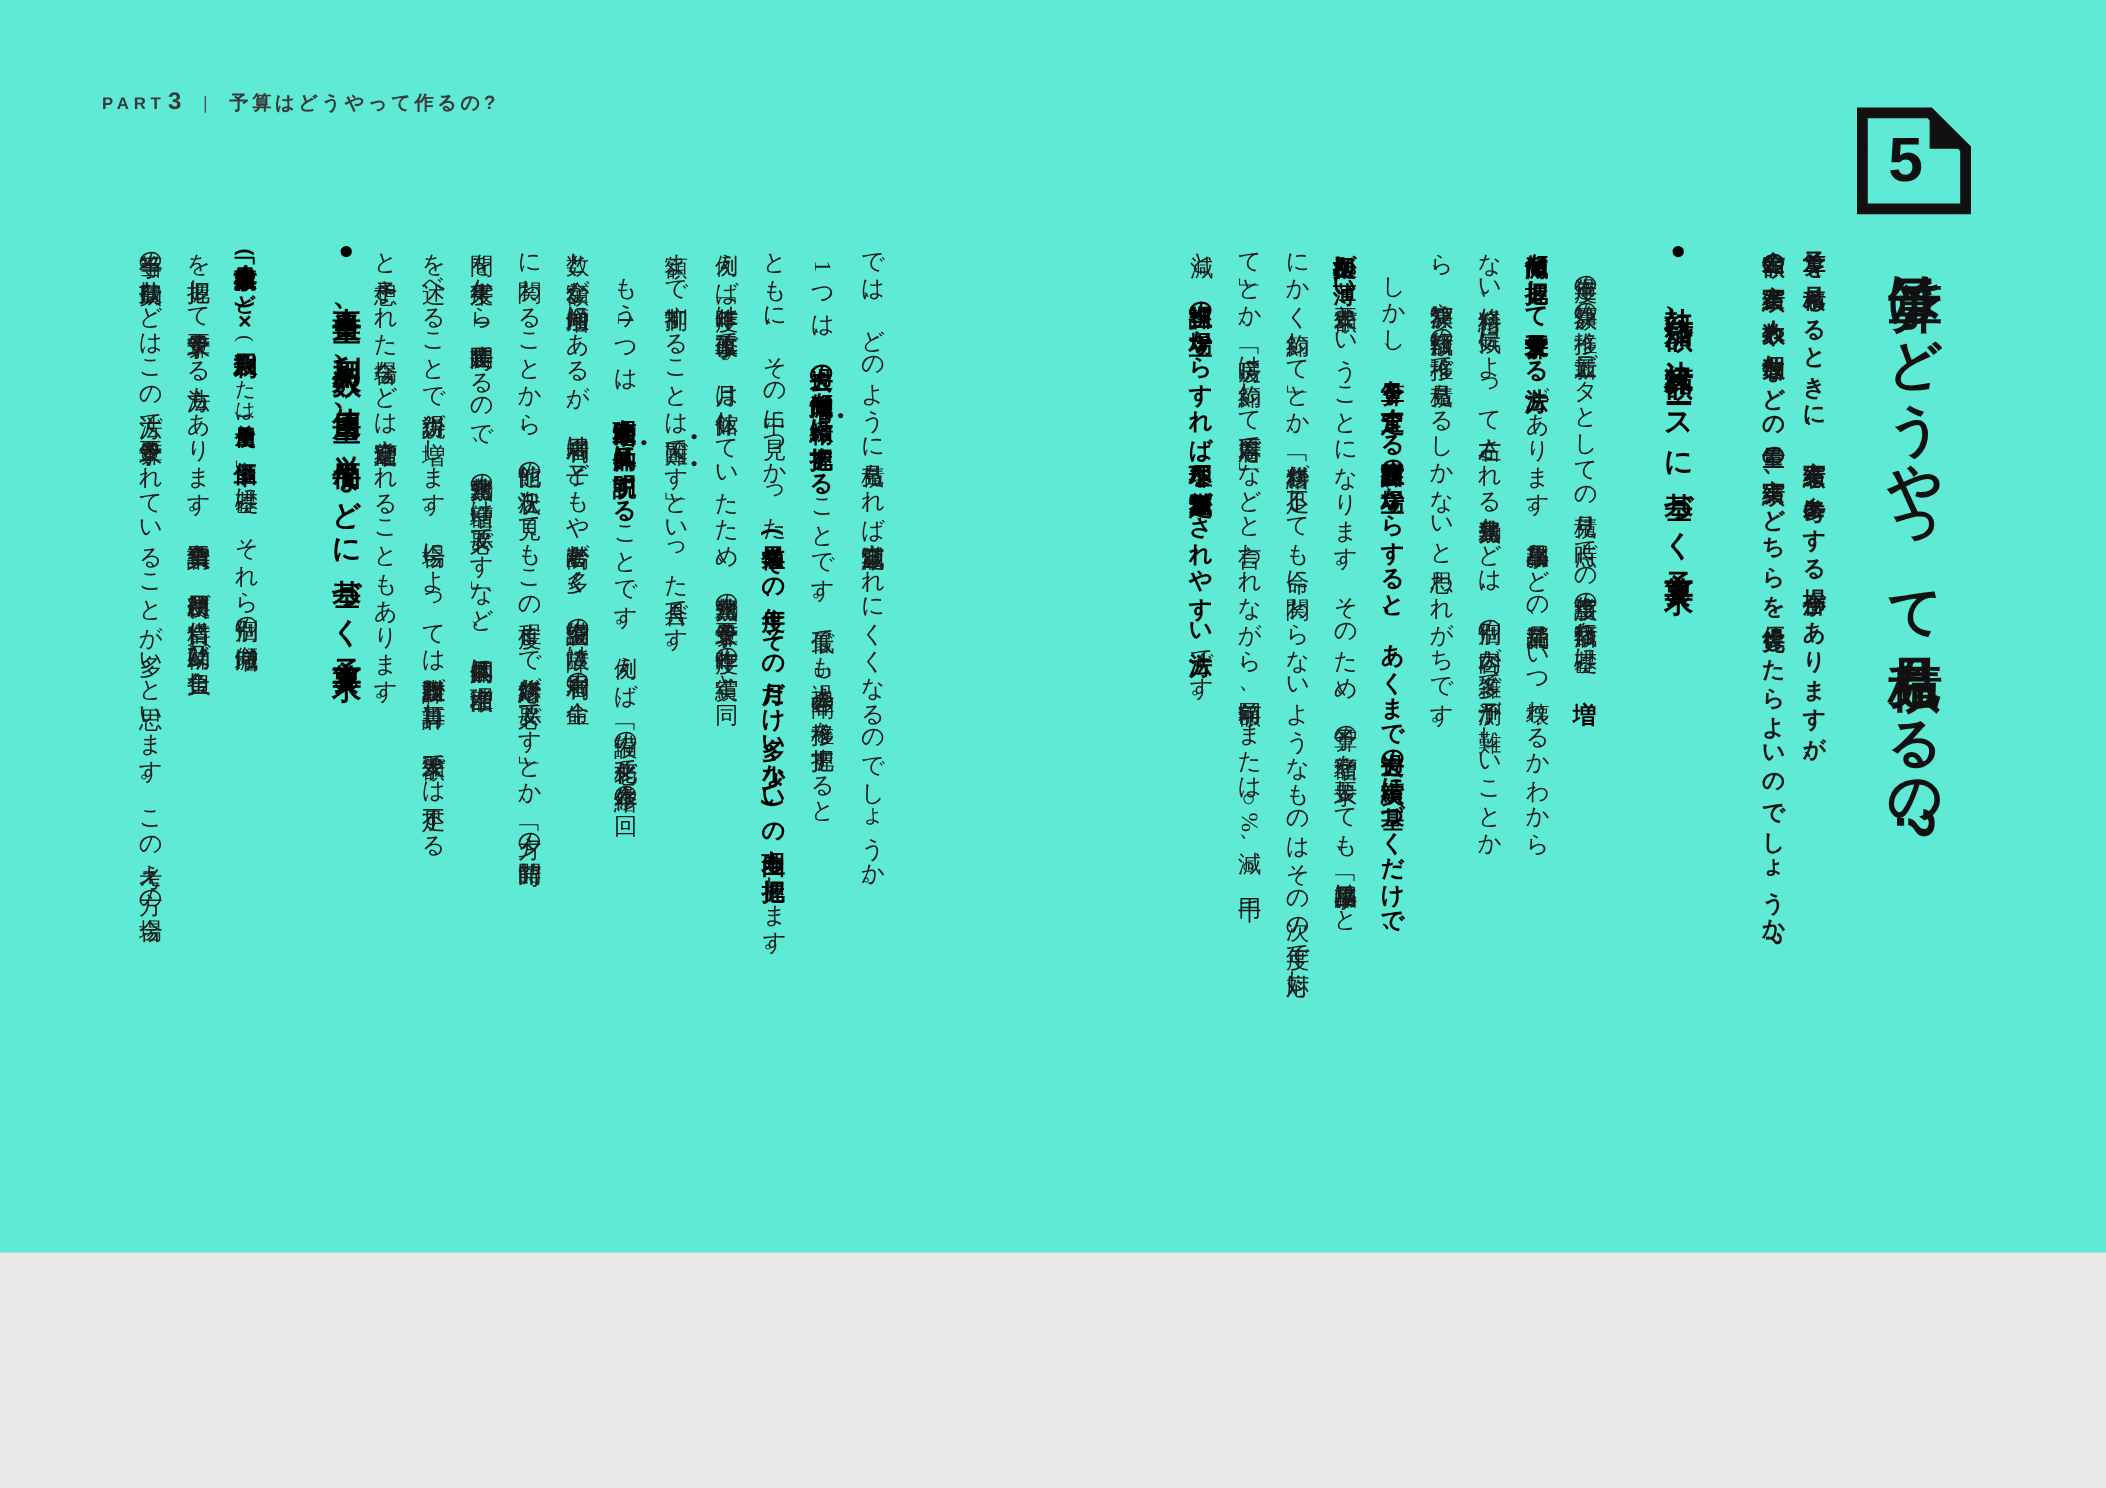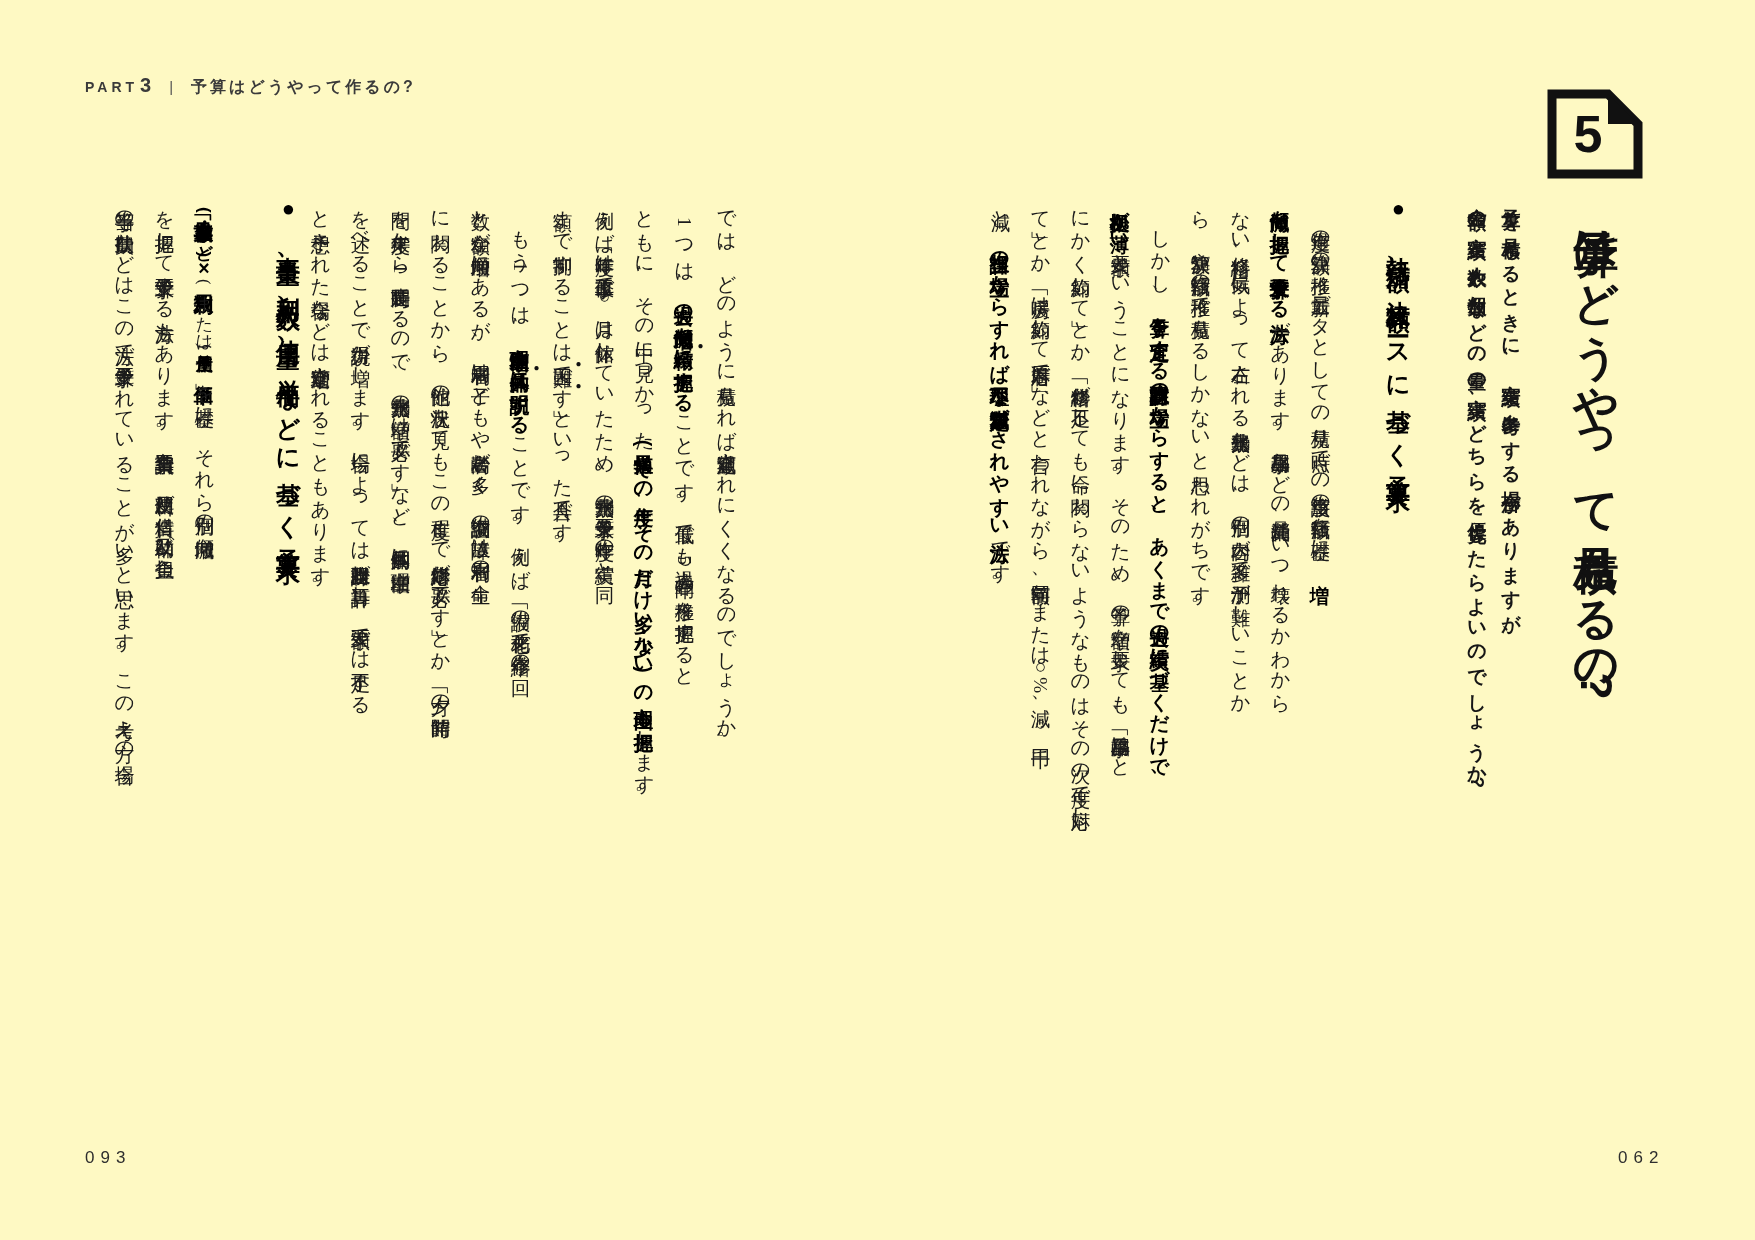--- a/index.html
+++ b/index.html
@@ -1,17 +1,17 @@
 <!DOCTYPE html>
 <html><head>
 <meta charset="utf-8">
 <style>
   html,body{margin:0;padding:0;background:#e8e8e8;}
   .spread{
-    position:relative;width:1755px;height:1240px;background:#fef9c3;
+    position:relative;width:1755px;height:1044px;background:#5eead4;
     overflow:hidden;font-family:"Liberation Serif",serif;color:#1b1b1b;
   }
   .page{position:absolute;top:0;height:1240px;}
   .page.left{left:0;width:877px;}
   .page.right{left:877px;width:878px;}
 
   
   .part-header{
     position:absolute;left:85px;top:74px;white-space:nowrap;
     font-family:"Liberation Sans",sans-serif;color:#3a3a3a;font-size:14px;

